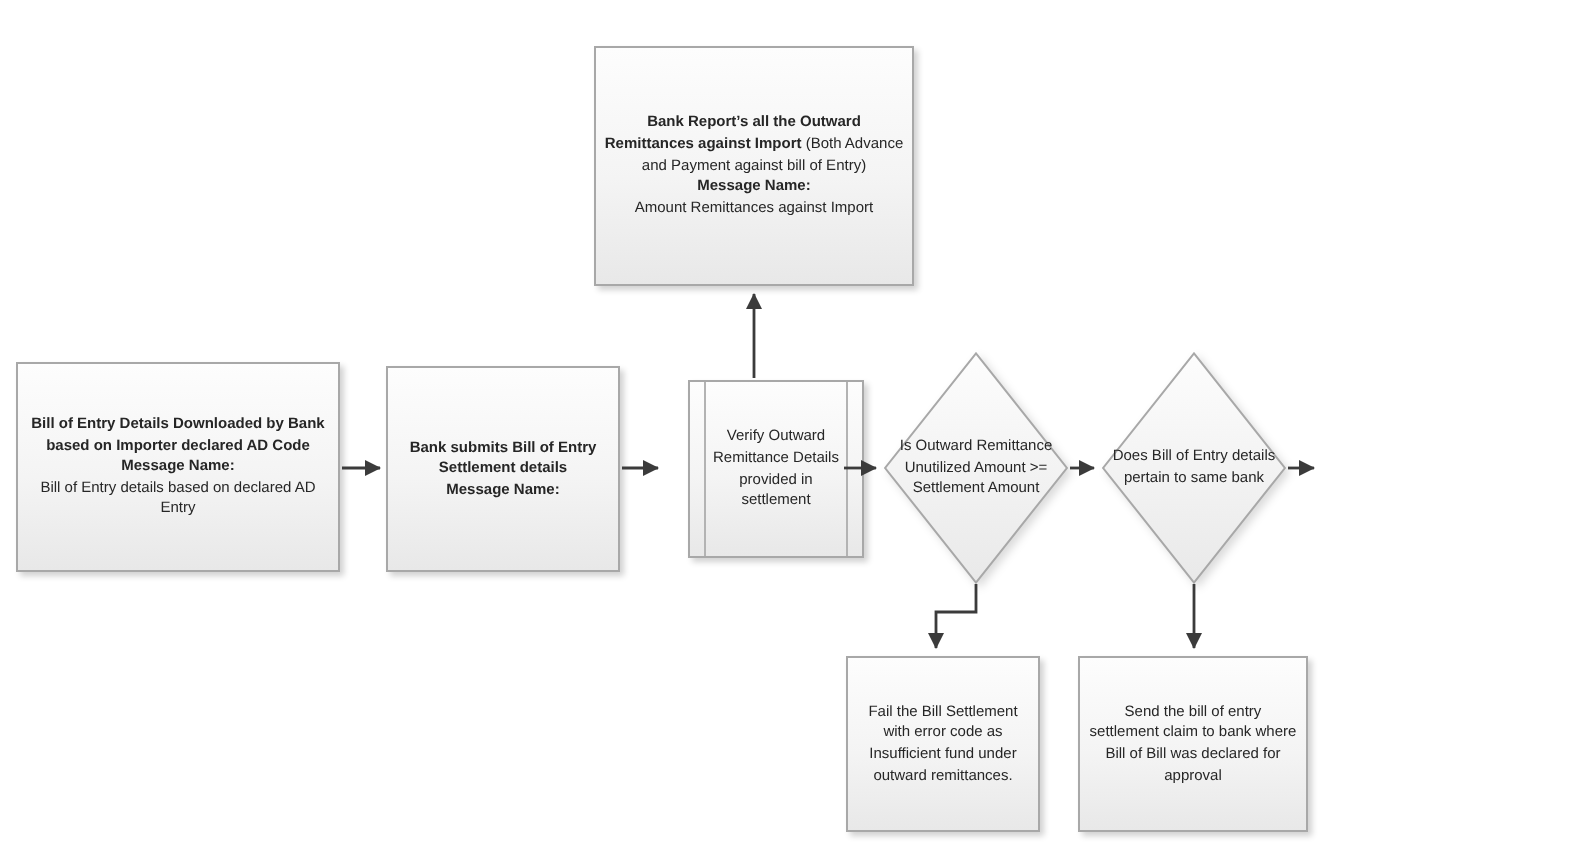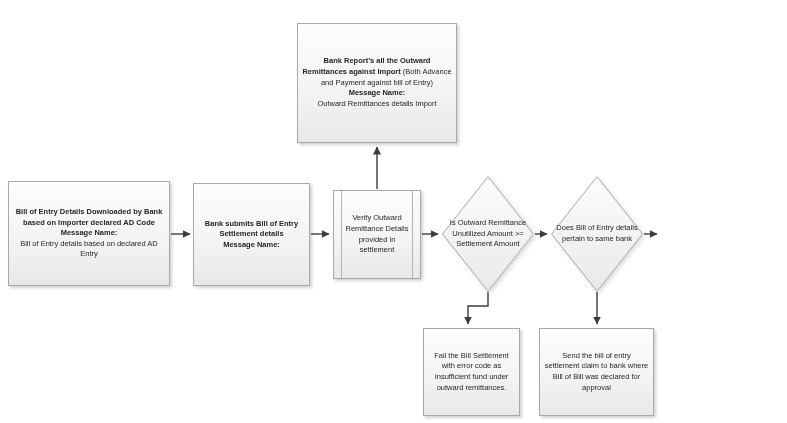--- a/index.html
+++ b/index.html
@@ -41,40 +41,40 @@
 </head>
 <body>
 
 <div class="canvas">
 
   <div class="node" style="left:297px;top:23px;width:160px;height:120px;">
     <div>
       <span class="b">Bank Report’s all the Outward Remittances against Import</span>
       <span> (Both Advance and Payment against bill of Entry)</span><br>
       <span class="b">Message Name:</span><br>
-      <span>Outward Remittances details Import</span>
+      <span>Amount Remittances against Import</span>
     </div>
   </div>
 
   <div class="node" style="left:8px;top:181px;width:162px;height:105px;">
     <div>
       <span class="b">Bill of Entry Details Downloaded by Bank based on Importer declared AD Code</span><br>
       <span class="b">Message Name:</span><br>
       <span>Bill of Entry details based on declared AD Entry</span>
     </div>
   </div>
 
   <div class="node" style="left:193px;top:183px;width:117px;height:103px;">
     <div>
       <span class="b">Bank submits Bill of Entry Settlement details</span><br>
       <span class="b">Message Name:</span><br>
     </div>
   </div>
 
-  <div class="node predef" style="left:333px;top:190px;width:88px;height:89px;">
+  <div class="node predef" style="left:344px;top:190px;width:88px;height:89px;">
     <div>Verify Outward Remittance Details provided in settlement</div>
   </div>
 
   <div class="diamond" style="left:551px;top:176px;width:92px;height:116px;">
     <svg viewBox="0 0 100 100" preserveAspectRatio="none">
       <defs>
         <linearGradient id="dg2" x1="0" y1="0" x2="0" y2="1">
           <stop offset="0" stop-color="#fdfdfd"></stop>
             <stop offset="1" stop-color="#e9e9e9"></stop>
         </linearGradient>

